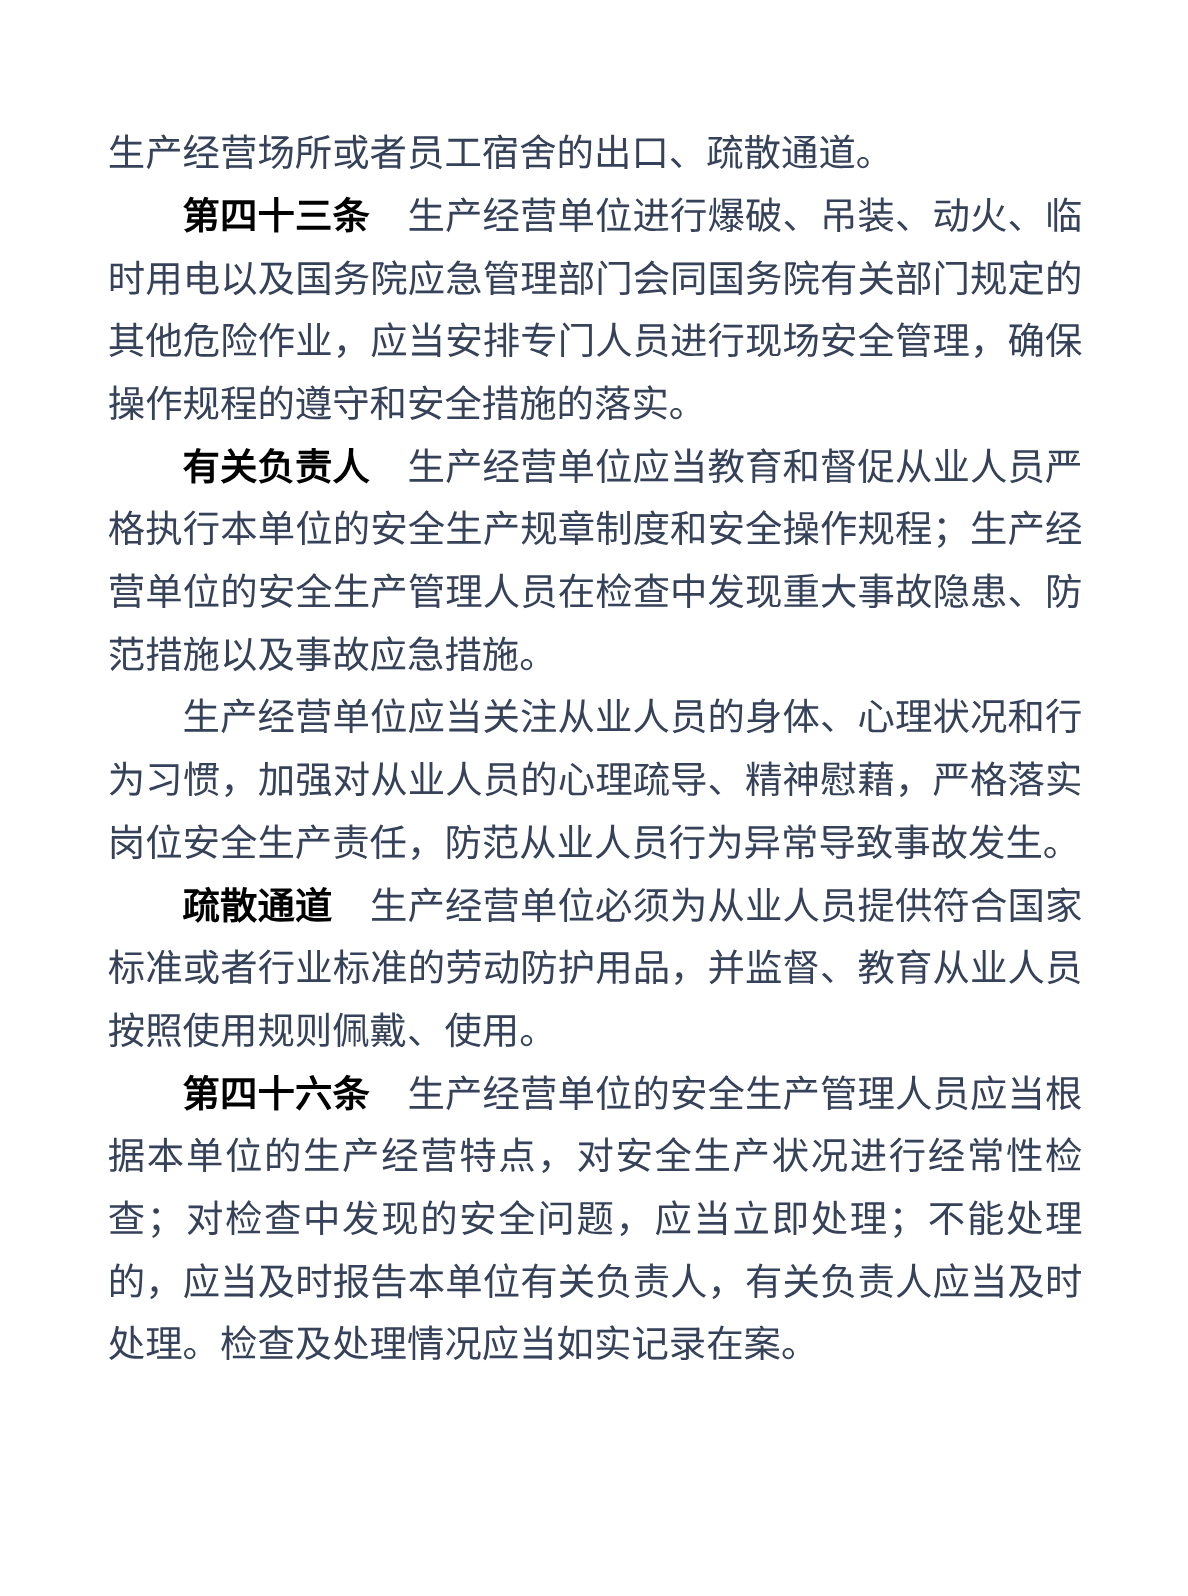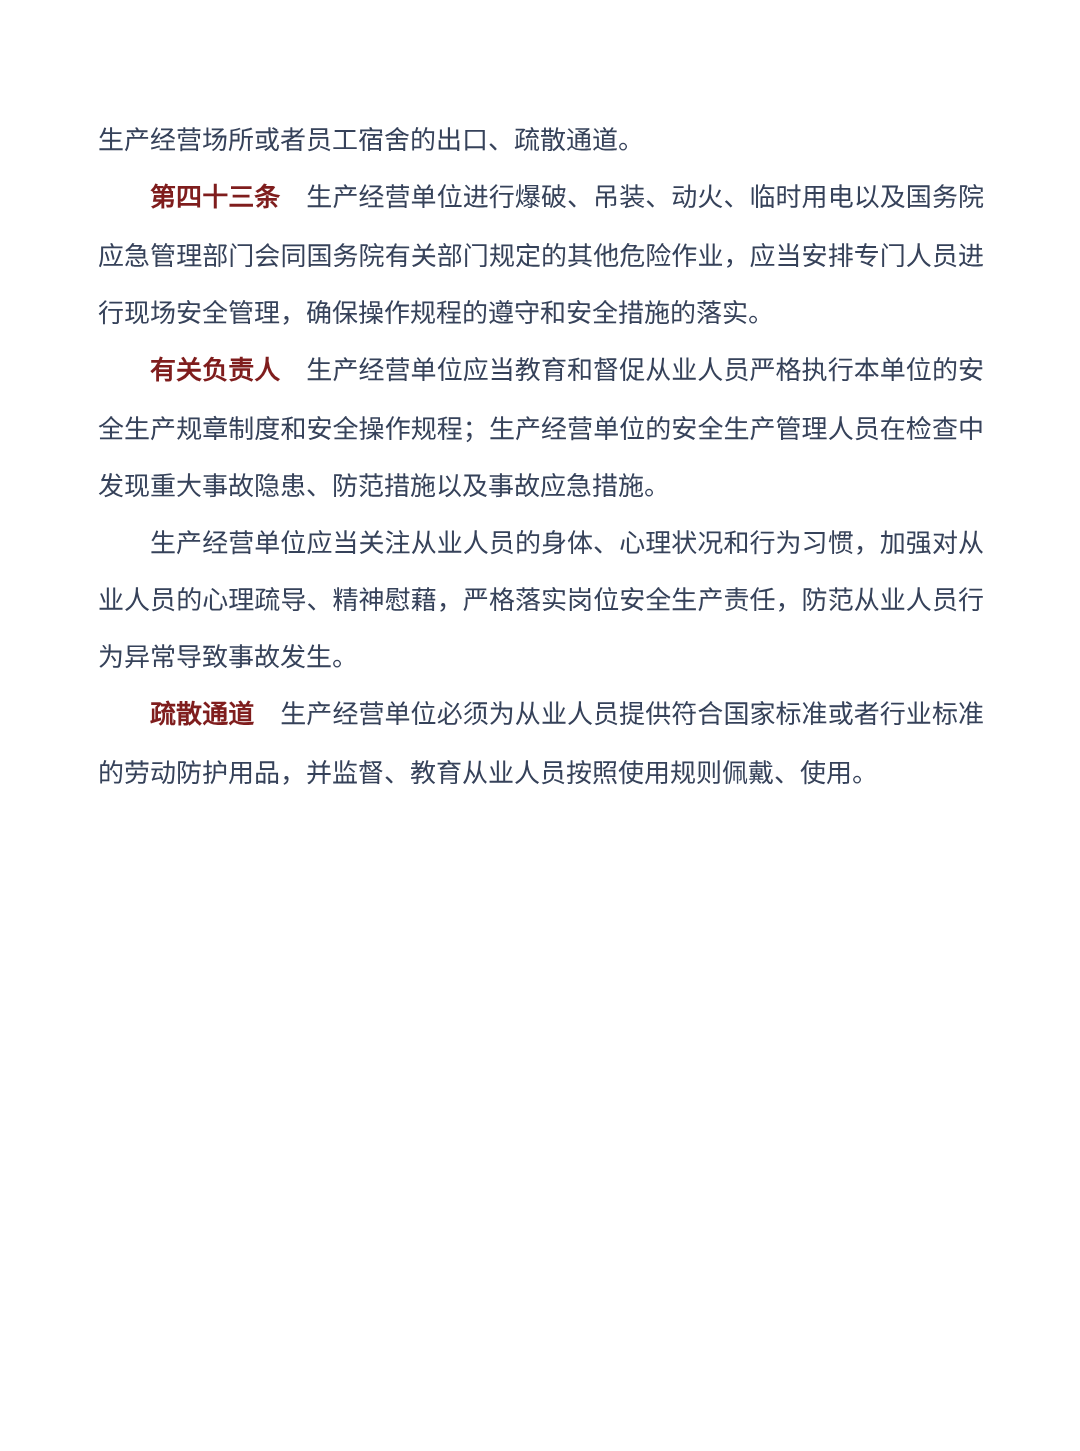--- a/index.html
+++ b/index.html
@@ -15,48 +15,49 @@
   .page {
     box-sizing: border-box;
     width: 1080px;
     height: 1451px;
     padding: 112px 96px 0 98px;
     background: #ffffff;
   }
   .para {
     margin: 0;
     font-family: "DejaVu Serif", "Liberation Serif", serif;
-    font-size: 26px;
+    font-size: 34px;
     line-height: 57px;
     color: #36425a;
     text-align: justify;
     text-indent: 2em;
     word-break: break-all;
   }
   .para.no-indent {
     text-indent: 0;
   }
   .art {
-    font-family: Liberation Mono, monospace;
+    font-family: Liberation Sans, sans-serif;
     font-weight: 700;
-    color: #7f1d1d;
+    color: #000000;
     margin-right: 1.0em;
   }
   .art:empty { display: none; }
 </style>
 </head>
 <body>
 
 <div class="page">
 
   <p class="para no-indent"><span>生产经营场所或者员工宿舍的出口、疏散通道。</span></p>
 
   <p class="para"><span class="art">第四十三条</span><span>生产经营单位进行爆破、吊装、动火、临时用电以及国务院应急管理部门会同国务院有关部门规定的其他危险作业，应当安排专门人员进行现场安全管理，确保操作规程的遵守和安全措施的落实。</span></p>
 
   <p class="para"><span class="art">有关负责人</span><span>生产经营单位应当教育和督促从业人员严格执行本单位的安全生产规章制度和安全操作规程；生产经营单位的安全生产管理人员在检查中发现重大事故隐患、防范措施以及事故应急措施。</span></p>
 
   <p class="para"><span>生产经营单位应当关注从业人员的身体、心理状况和行为习惯，加强对从业人员的心理疏导、精神慰藉，严格落实岗位安全生产责任，防范从业人员行为异常导致事故发生。</span></p>
 
   <p class="para"><span class="art">疏散通道</span><span>生产经营单位必须为从业人员提供符合国家标准或者行业标准的劳动防护用品，并监督、教育从业人员按照使用规则佩戴、使用。</span></p>
 
+  <p class="para"><span class="art">第四十六条</span><span>生产经营单位的安全生产管理人员应当根据本单位的生产经营特点，对安全生产状况进行经常性检查；对检查中发现的安全问题，应当立即处理；不能处理的，应当及时报告本单位有关负责人，有关负责人应当及时处理。检查及处理情况应当如实记录在案。</span></p>
 
 
 </div>
 
 </body></html>

